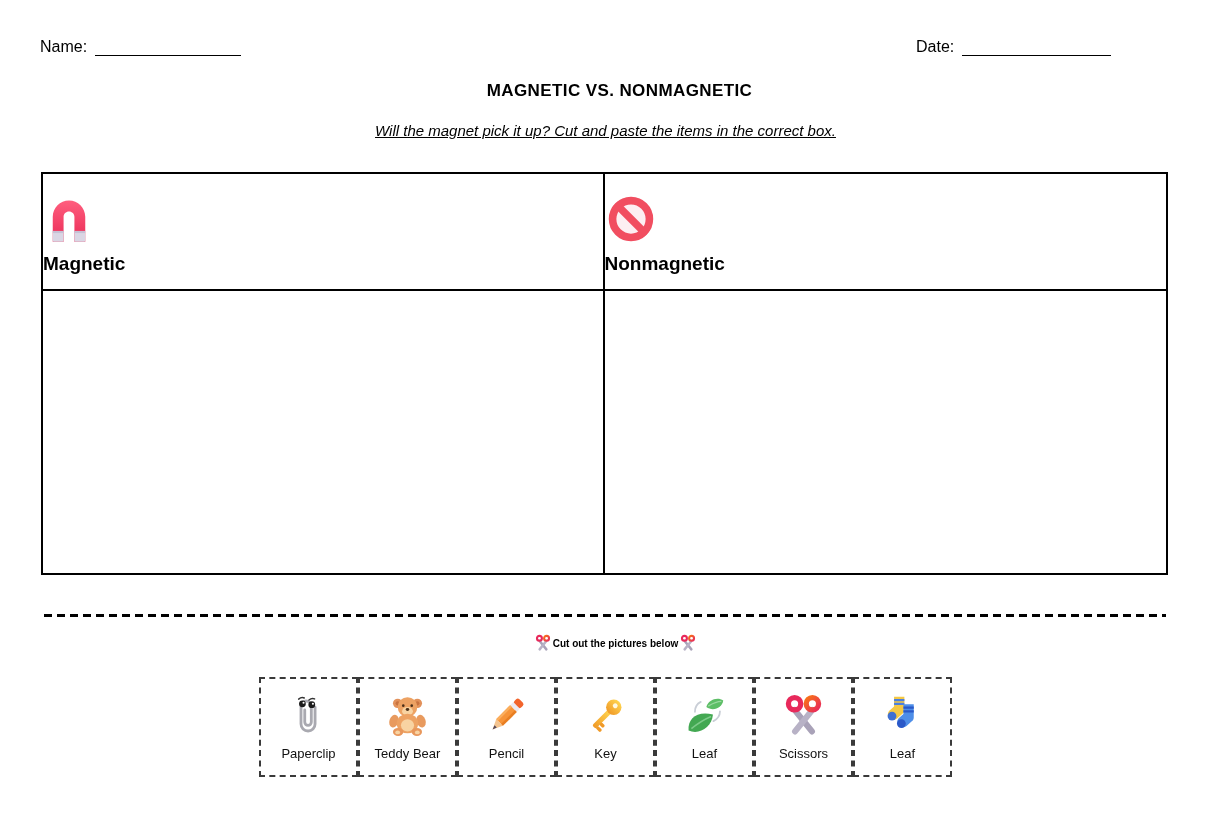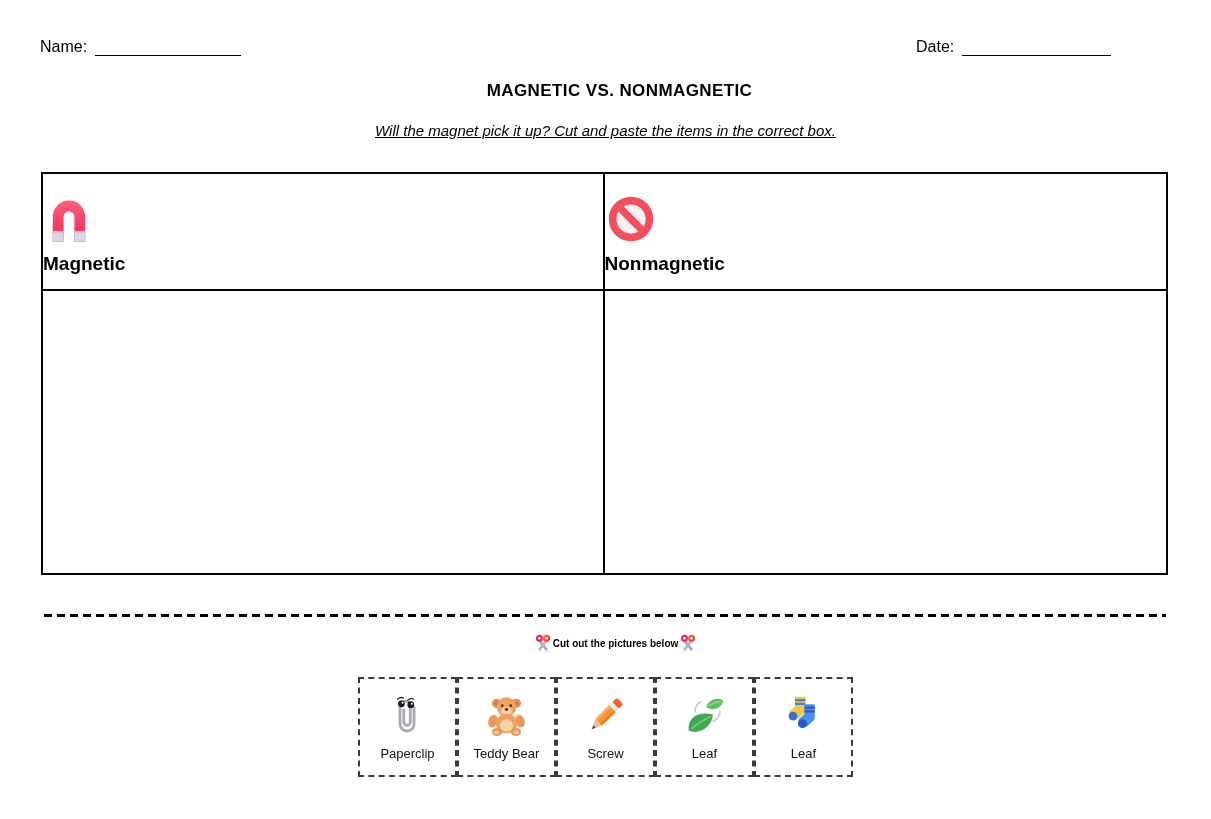--- a/index.html
+++ b/index.html
@@ -234,29 +234,41 @@
     <div class="item-box">
       <svg class="item-icon">
           <use href="#sym-teddy"></use>
         </svg>
       <span class="item-label">Teddy Bear</span>
     </div>
     <div class="item-box">
       <svg class="item-icon">
           <use href="#sym-pencil"></use>
         </svg>
-      <span class="item-label">Screw</span>
+      <span class="item-label">Pencil</span>
+    </div>
+    <div class="item-box">
+      <svg class="item-icon">
+          <use href="#sym-key"></use>
+        </svg>
+      <span class="item-label">Key</span>
     </div>
     <div class="item-box">
       <svg class="item-icon">
           <use href="#sym-leaf"></use>
         </svg>
       <span class="item-label">Leaf</span>
     </div>
     <div class="item-box">
       <svg class="item-icon">
+          <use href="#sym-scissors"></use>
+        </svg>
+      <span class="item-label">Scissors</span>
+    </div>
+    <div class="item-box">
+      <svg class="item-icon">
           <use href="#sym-sock"></use>
         </svg>
       <span class="item-label">Leaf</span>
     </div>
   </div>
 
 </div>
 
 </body></html>

